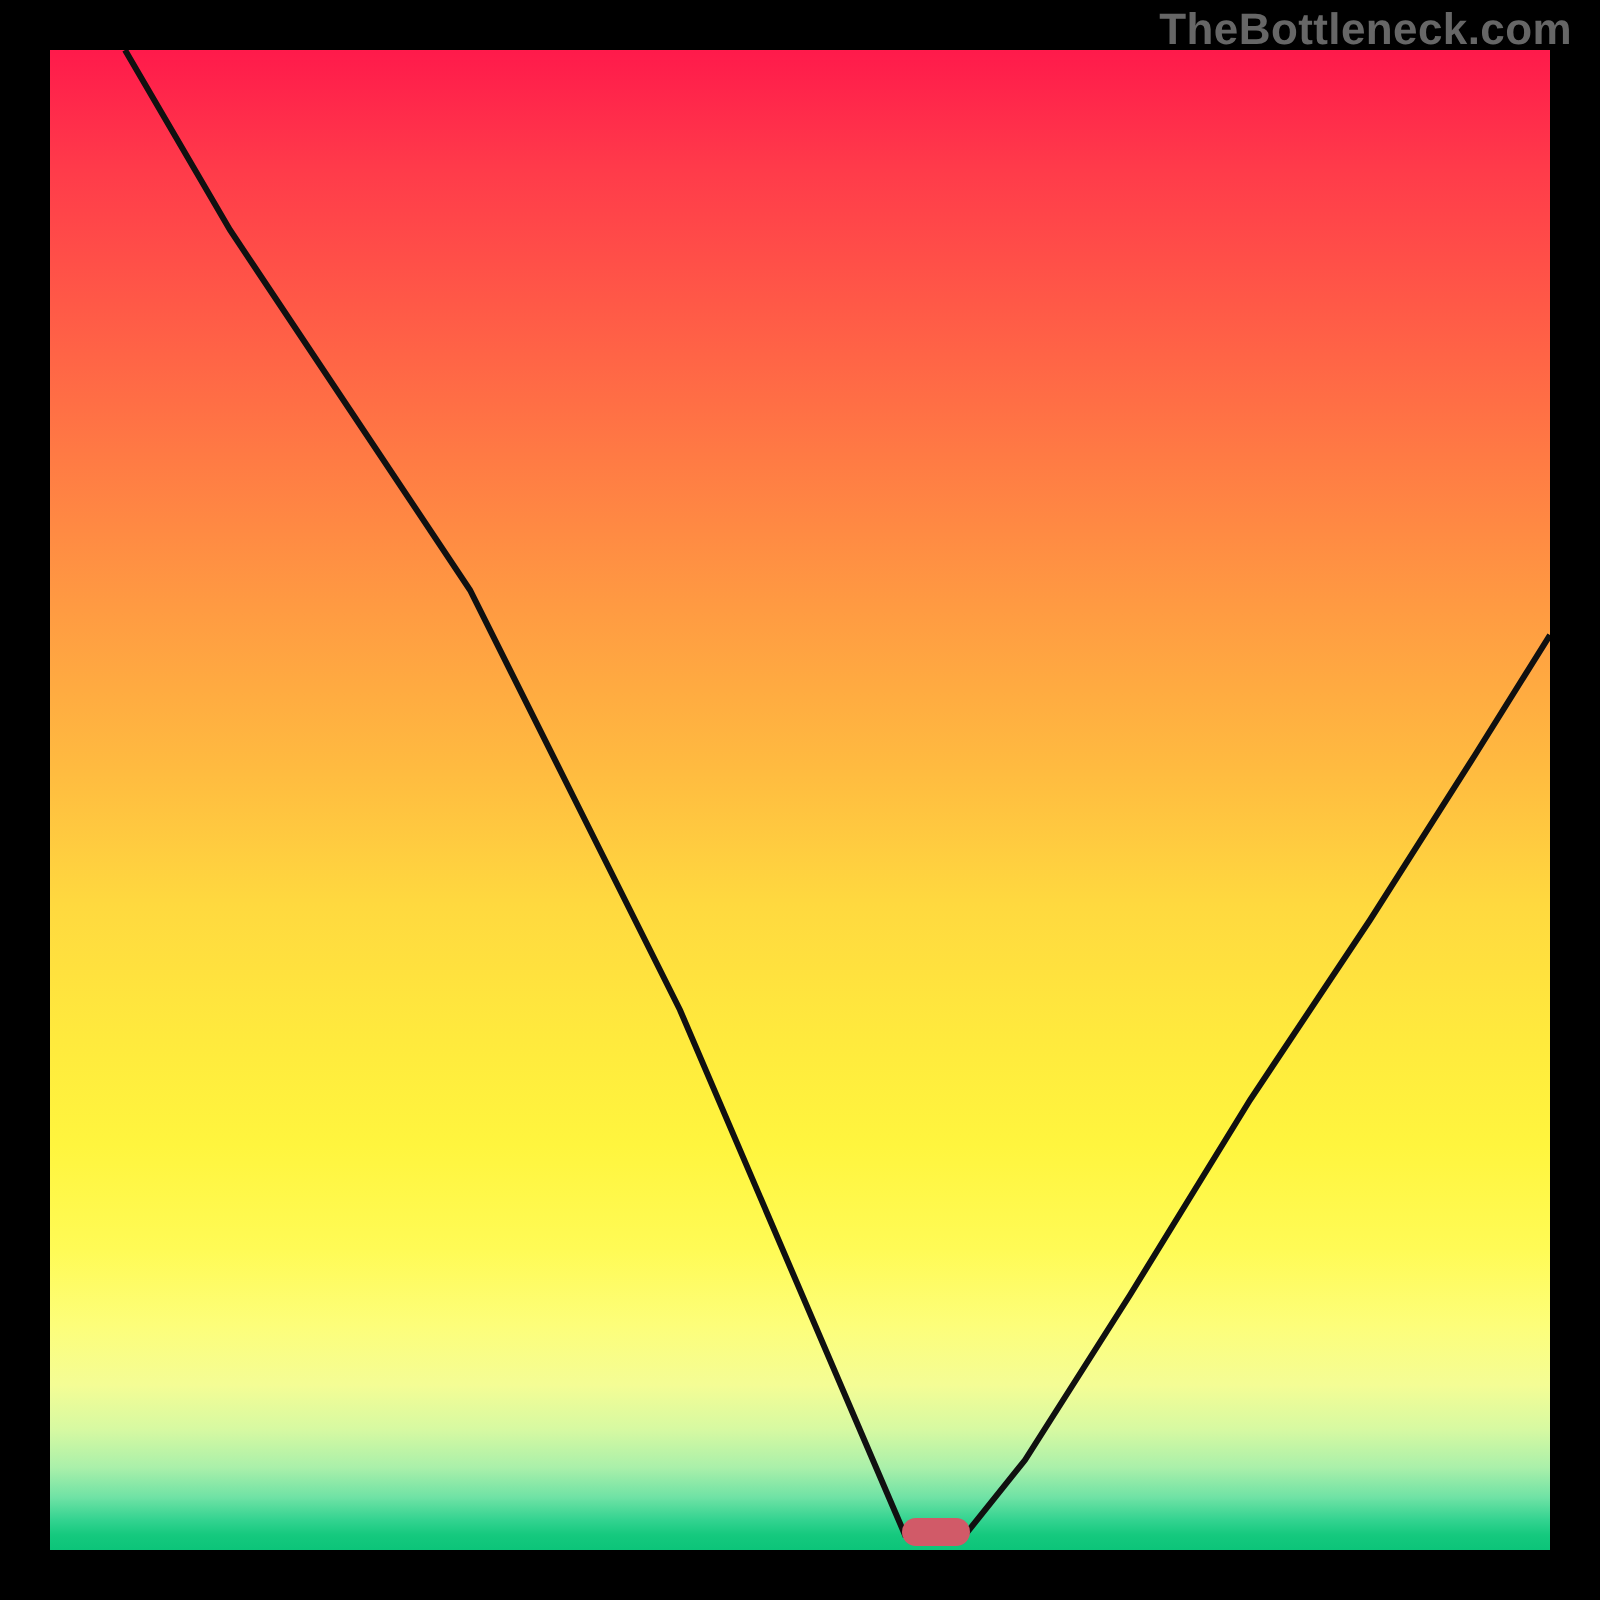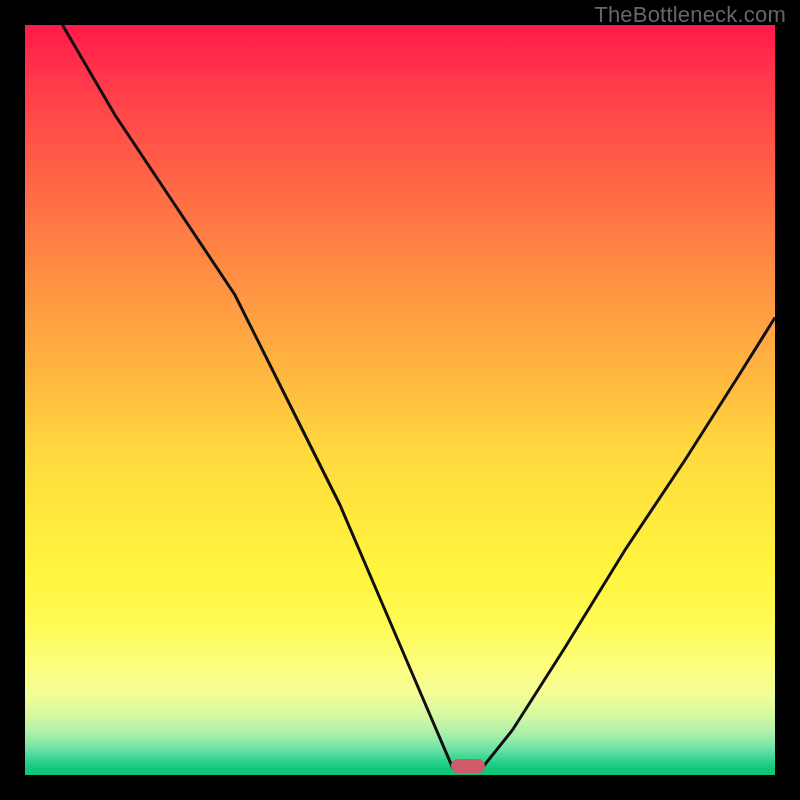--- a/index.html
+++ b/index.html
@@ -17,21 +17,21 @@
     height: 800px;
     background: #000;
   }
   .watermark {
     position: absolute;
     top: 2px;
     right: 14px;
     color: #666;
     font-size: 22px;
     letter-spacing: 0.2px;
-    font-weight: 400;
+    font-weight: 700;
     z-index: 20;
   }
   .plot {
     position: absolute;
     left: 25px;
     top: 25px;
     width: 750px;
     height: 750px;
     overflow: hidden;
   }

